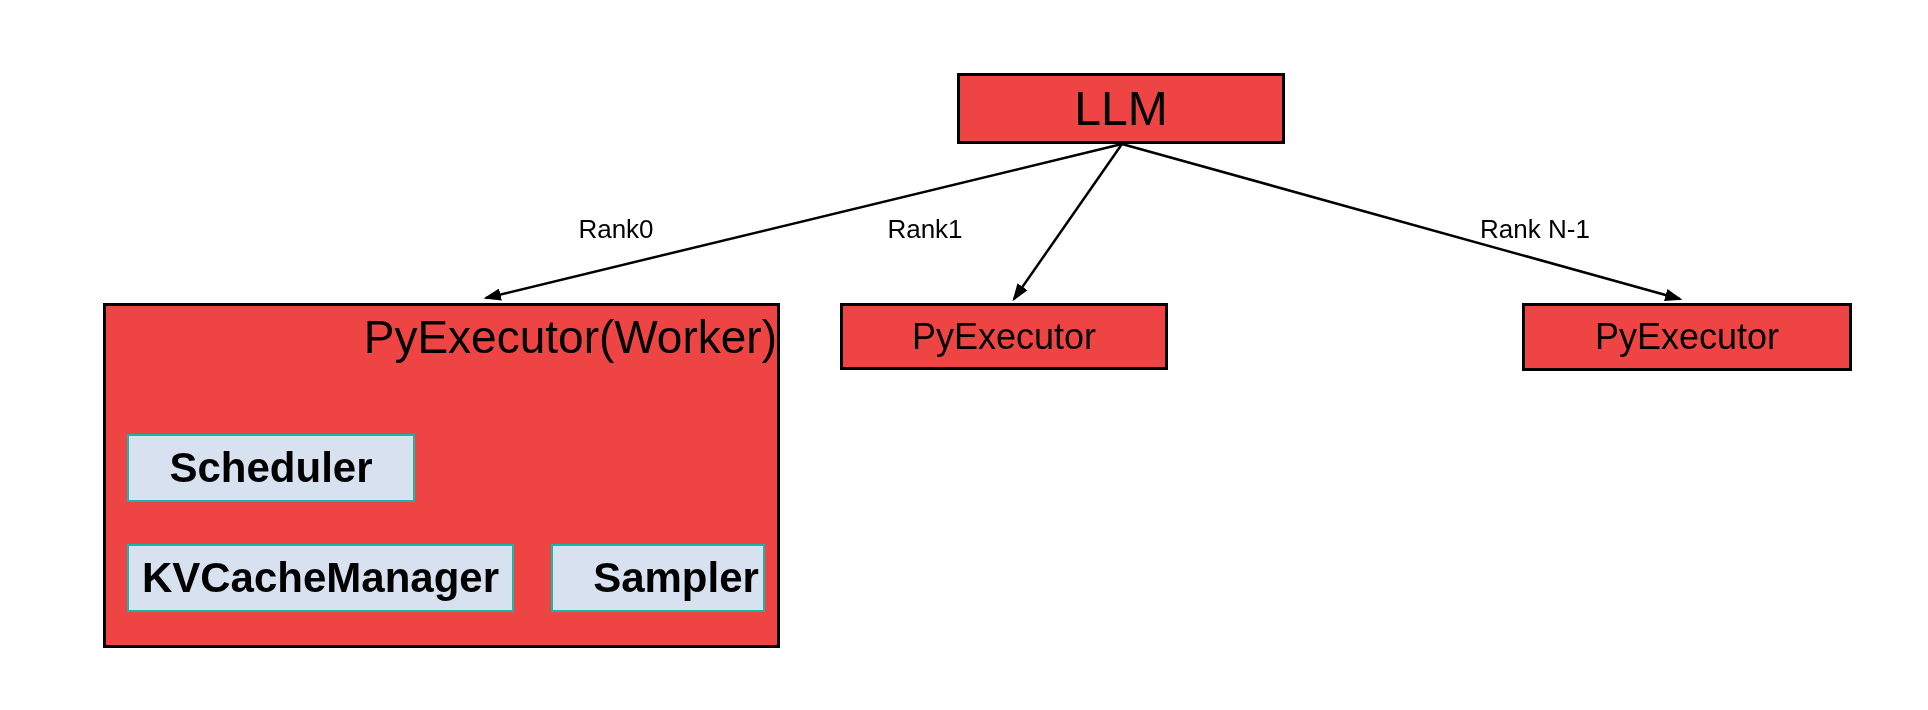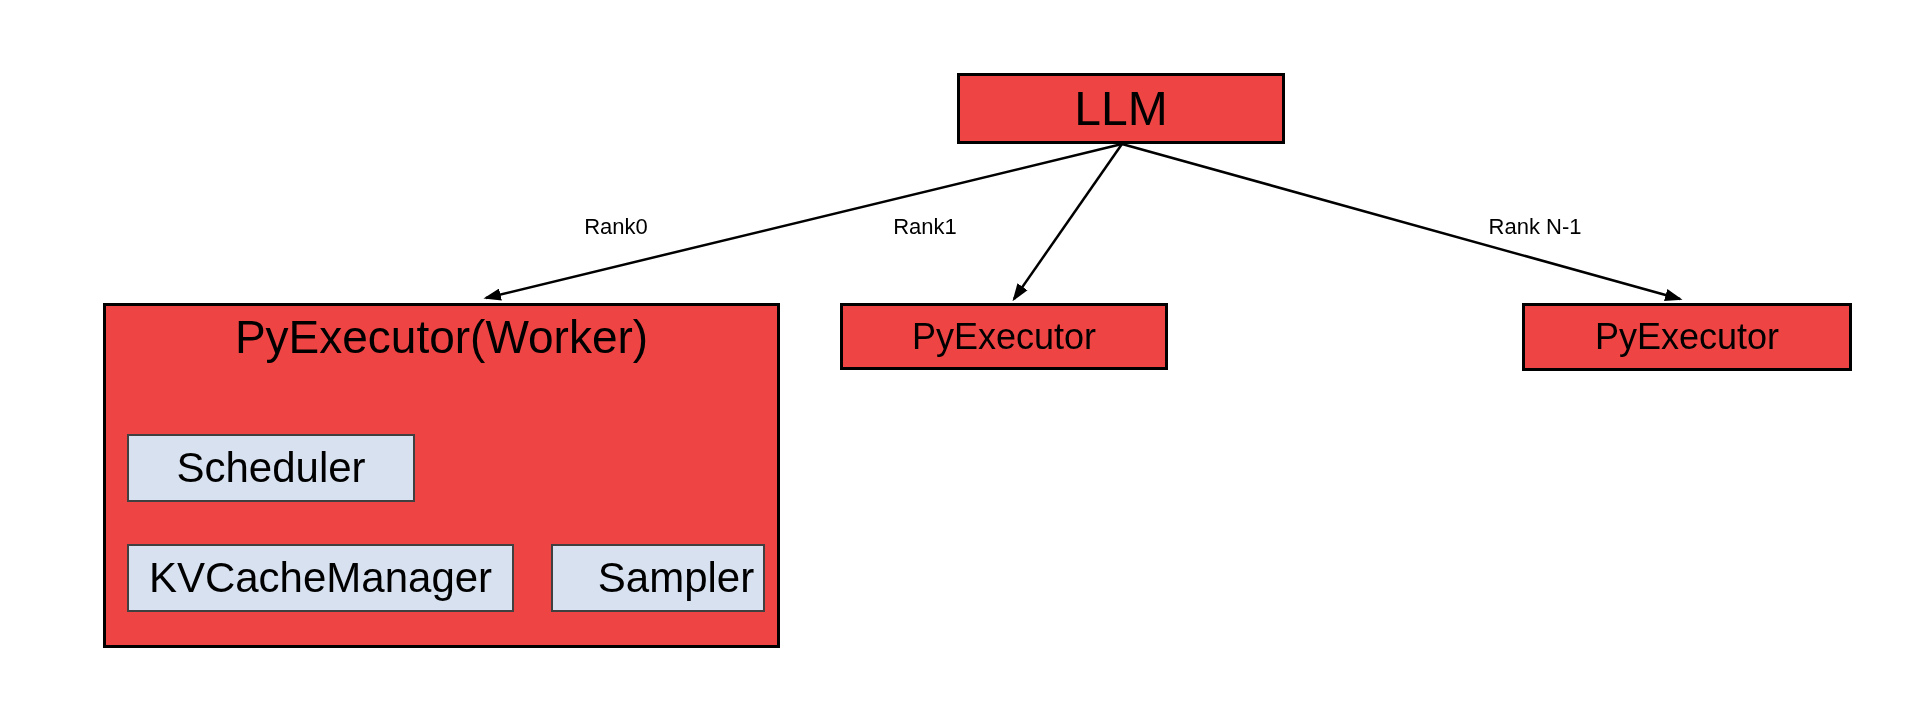--- a/index.html
+++ b/index.html
@@ -58,43 +58,44 @@
   .node-worker {
     left: 103px;
     top: 303px;
     width: 677px;
     height: 345px;
     display: block;
   }
   .worker-title {
     margin-top: 6px;
     width: 100%;
-    text-align: center;
+    text-align: right;
     font-size: 46px;
     line-height: 1.1;
   }
   .component {
     position: absolute;
     background: #d7e1f0;
-    border: 2px solid #404040;
+    border: 2px solid #14b8a6;
     box-sizing: border-box;
     display: flex;
     align-items: center;
     justify-content: center;
     font-size: 42px;
+    font-weight: bold;
   }
   .comp-scheduler      { left: 21px;  top: 128px; width: 288px; height: 68px; }
   .comp-modelengine    { left: 351px; top: 128px; width: 308px; height: 68px; }
   .comp-kvcachemanager { left: 21px;  top: 238px; width: 387px; height: 68px; }
   .comp-sampler        { left: 445px; top: 238px; width: 214px; height: 68px; padding-left: 36px; }
   .edge-label {
     position: absolute;
     top: 216px;
     transform: translateX(-50%);
-    font-size: 22px;
+    font-size: 26px;
     line-height: 1;
     white-space: nowrap;
   }
   .edge-label-rank0 { left: 616px; }
   .edge-label-rank1 { left: 925px; }
   .edge-label-rankn { left: 1535px; }
 </style>
 </head>
 <body>
 

